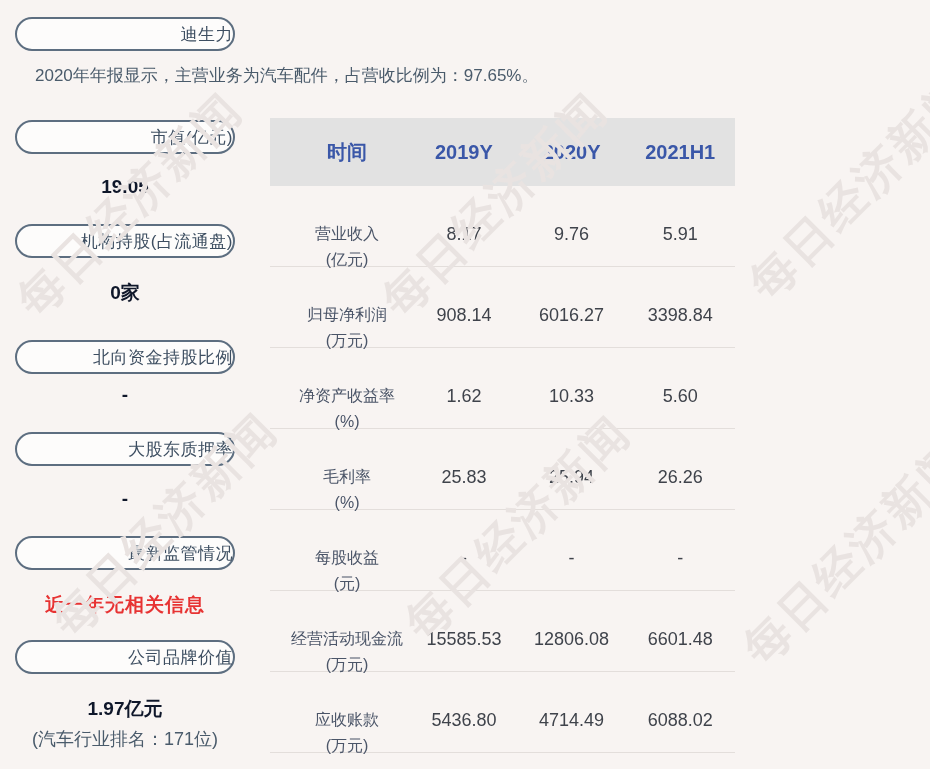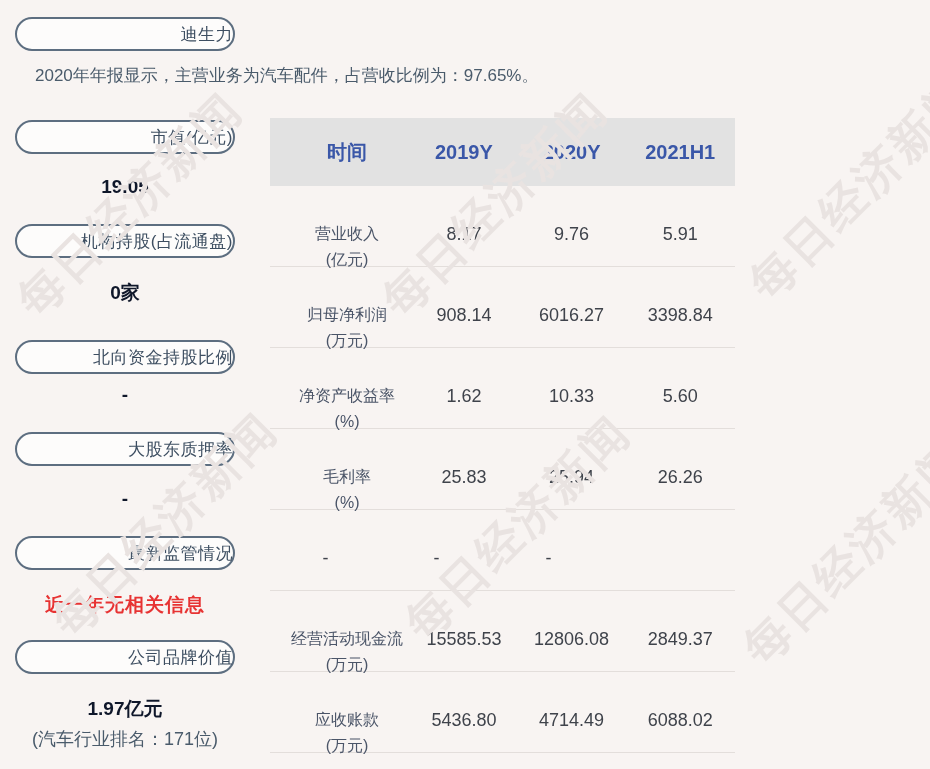--- a/index.html
+++ b/index.html
@@ -152,33 +152,37 @@
     <div class="lbl col0">
       <div>毛利率</div>
       <div>(%)</div>
     </div>
     <div class="val col1">25.83</div>
     <div class="val col2">25.94</div>
     <div class="val col3">26.26</div>
   </div>
 
   <div class="trow">
+    <div class="lbl col0">
+      <div>每股收益</div>
+      <div>(元)</div>
+    </div>
     <div class="val col1">-</div>
     <div class="val col2">-</div>
     <div class="val col3">-</div>
   </div>
 
   <div class="trow">
     <div class="lbl col0">
       <div>经营活动现金流</div>
       <div>(万元)</div>
     </div>
     <div class="val col1">15585.53</div>
     <div class="val col2">12806.08</div>
-    <div class="val col3">2849.37</div>
+    <div class="val col3">6601.48</div>
   </div>
 
   <div class="trow">
     <div class="lbl col0">
       <div>应收账款</div>
       <div>(万元)</div>
     </div>
     <div class="val col1">5436.80</div>
     <div class="val col2">4714.49</div>
     <div class="val col3">6088.02</div>

